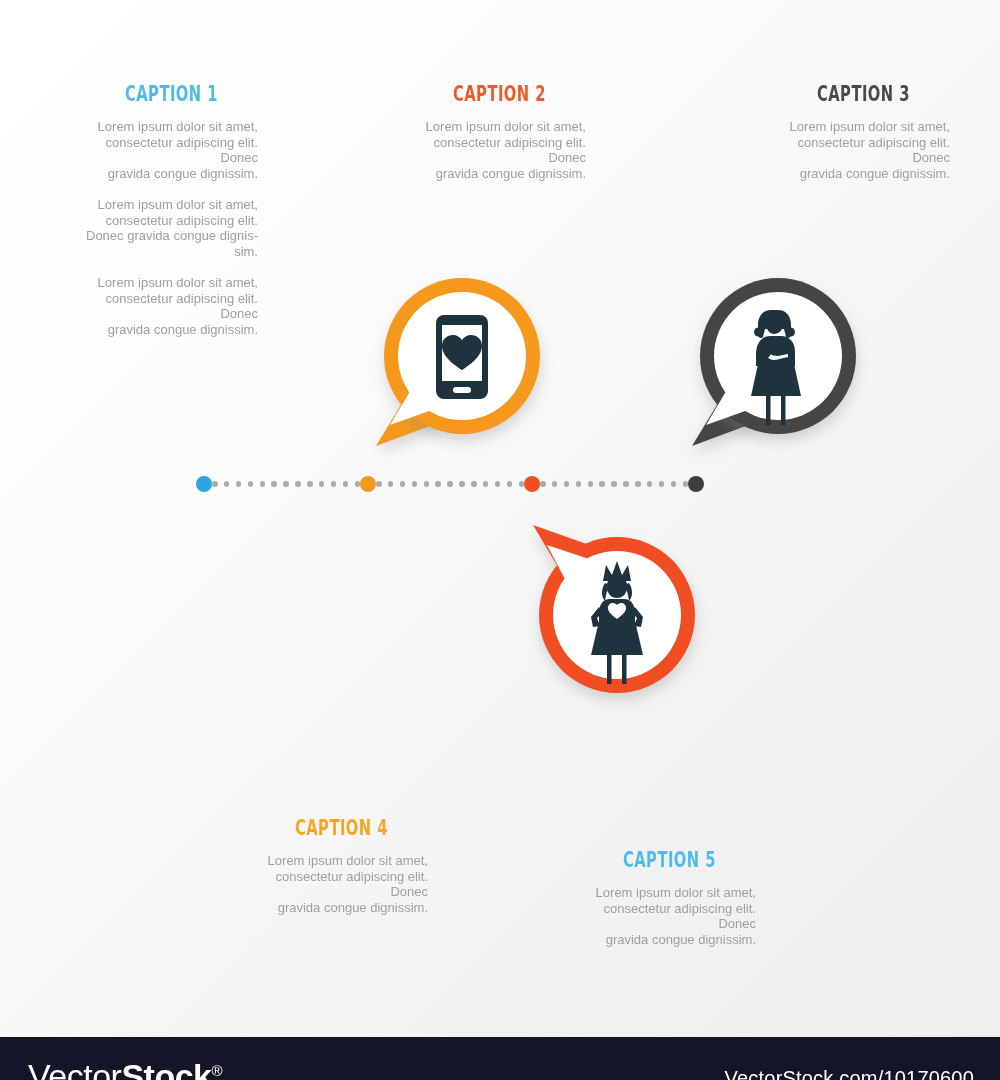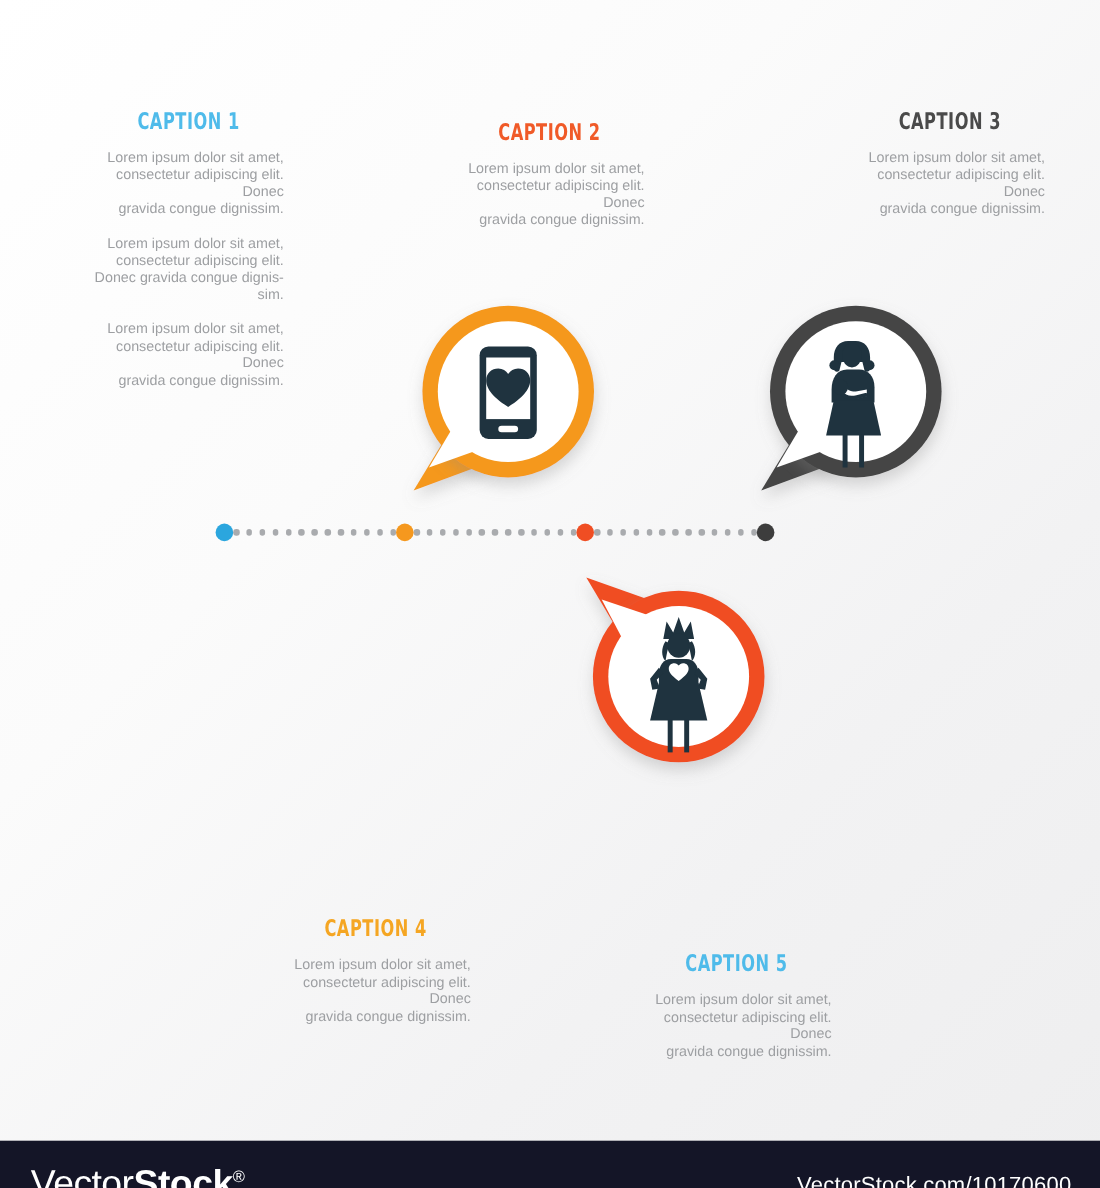--- a/index.html
+++ b/index.html
@@ -14,21 +14,20 @@
     position: relative;
     width: 1000px;
     height: 1080px;
     overflow: hidden;
     background: linear-gradient(135deg, #ffffff 0%, #fbfbfb 35%, #f2f2f3 70%, #eeeeef 100%);
   }
 
   
   .caption-block {
     position: absolute;
-    margin-top: 16px;
   }
   .caption-title {
     font-family: "Liberation Sans Narrow", "DejaVu Sans Condensed", "Liberation Sans", sans-serif;
     font-size: 21px;
     font-weight: bold;
     letter-spacing: 0.6px;
     margin: 0 0 13px 0;
     transform: scaleX(0.78);
     transform-origin: left center;
     white-space: nowrap;
@@ -128,21 +127,21 @@
 gravida congue dignissim.</p>
     <p class="caption-body">Lorem ipsum dolor sit amet,
 consectetur adipiscing elit.
 Donec gravida congue dignis-
 sim.</p>
     <p class="caption-body">Lorem ipsum dolor sit amet,
 consectetur adipiscing elit. Donec
 gravida congue dignissim.</p>
   </div>
 
-  <div class="caption-block align-right" style="left:404px; top:92px; width:182px;">
+  <div class="caption-block align-right" style="left:404px; top:82px; width:182px;">
     <div class="caption-title" style="color:#F05A28;">CAPTION 2</div>
     <p class="caption-body">Lorem ipsum dolor sit amet,
 consectetur adipiscing elit. Donec
 gravida congue dignissim.</p>
   </div>
 
   <div class="caption-block align-right" style="left:768px; top:82px; width:182px;">
     <div class="caption-title" style="color:#4A4A4A;">CAPTION 3</div>
     <p class="caption-body">Lorem ipsum dolor sit amet,
 consectetur adipiscing elit. Donec

